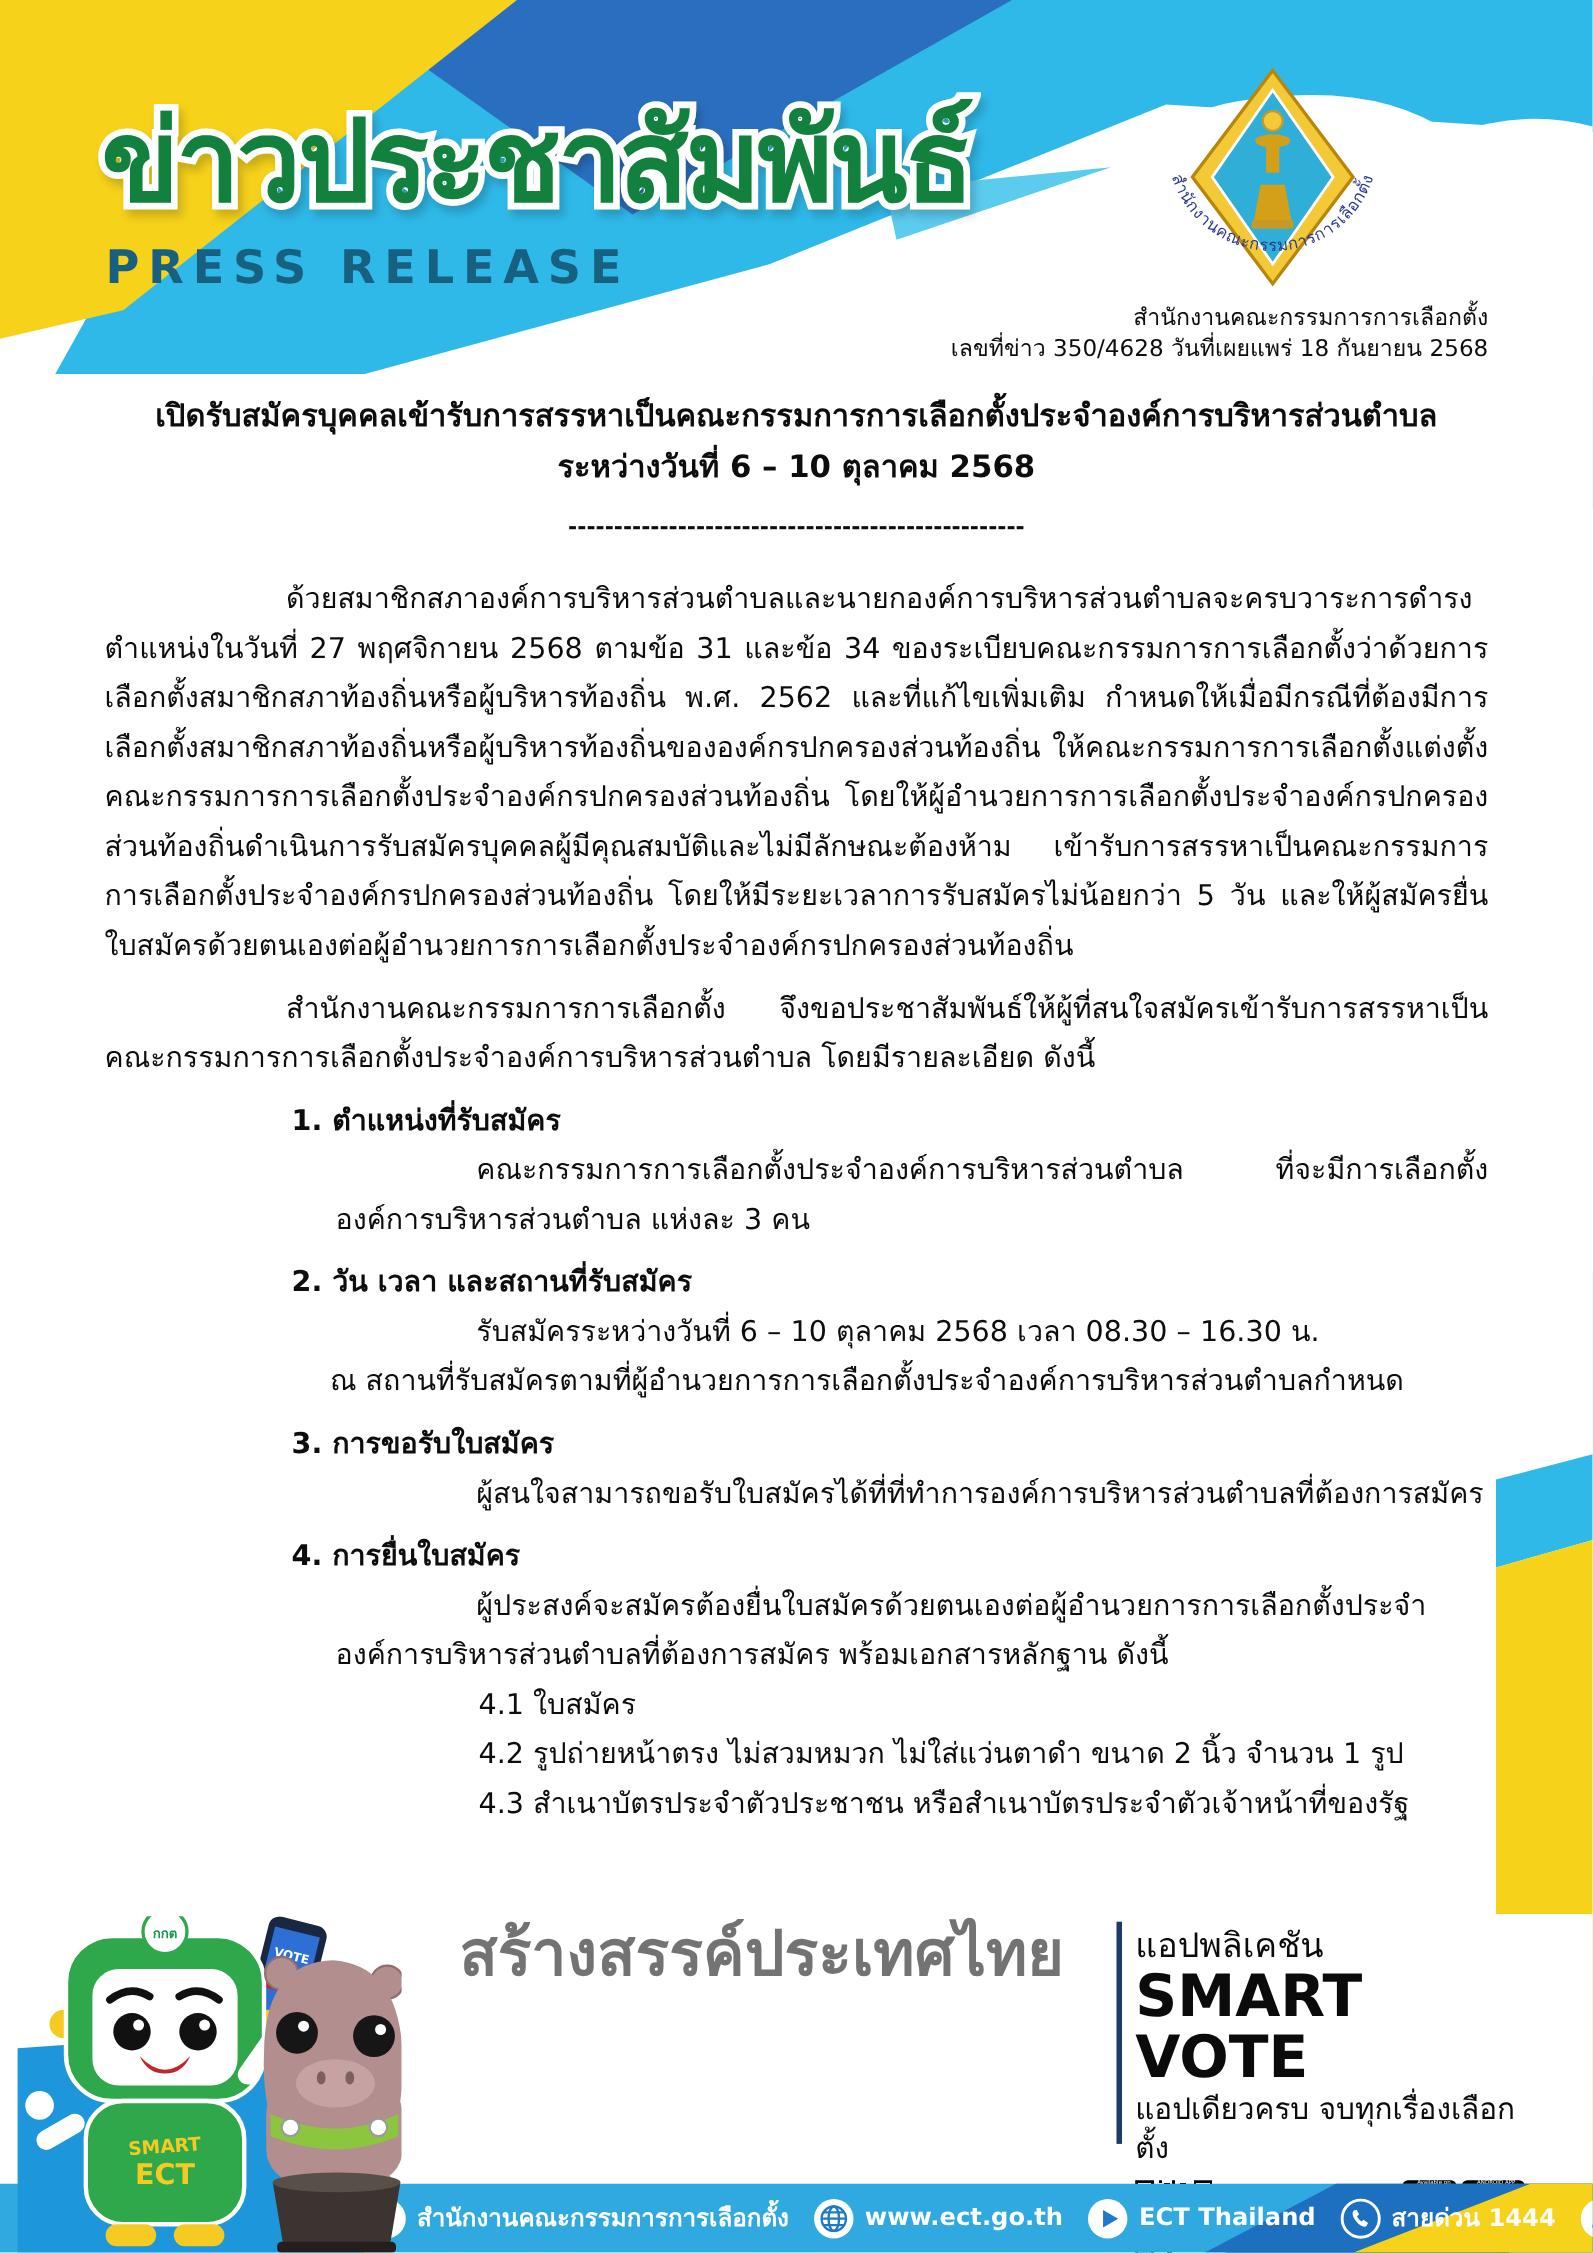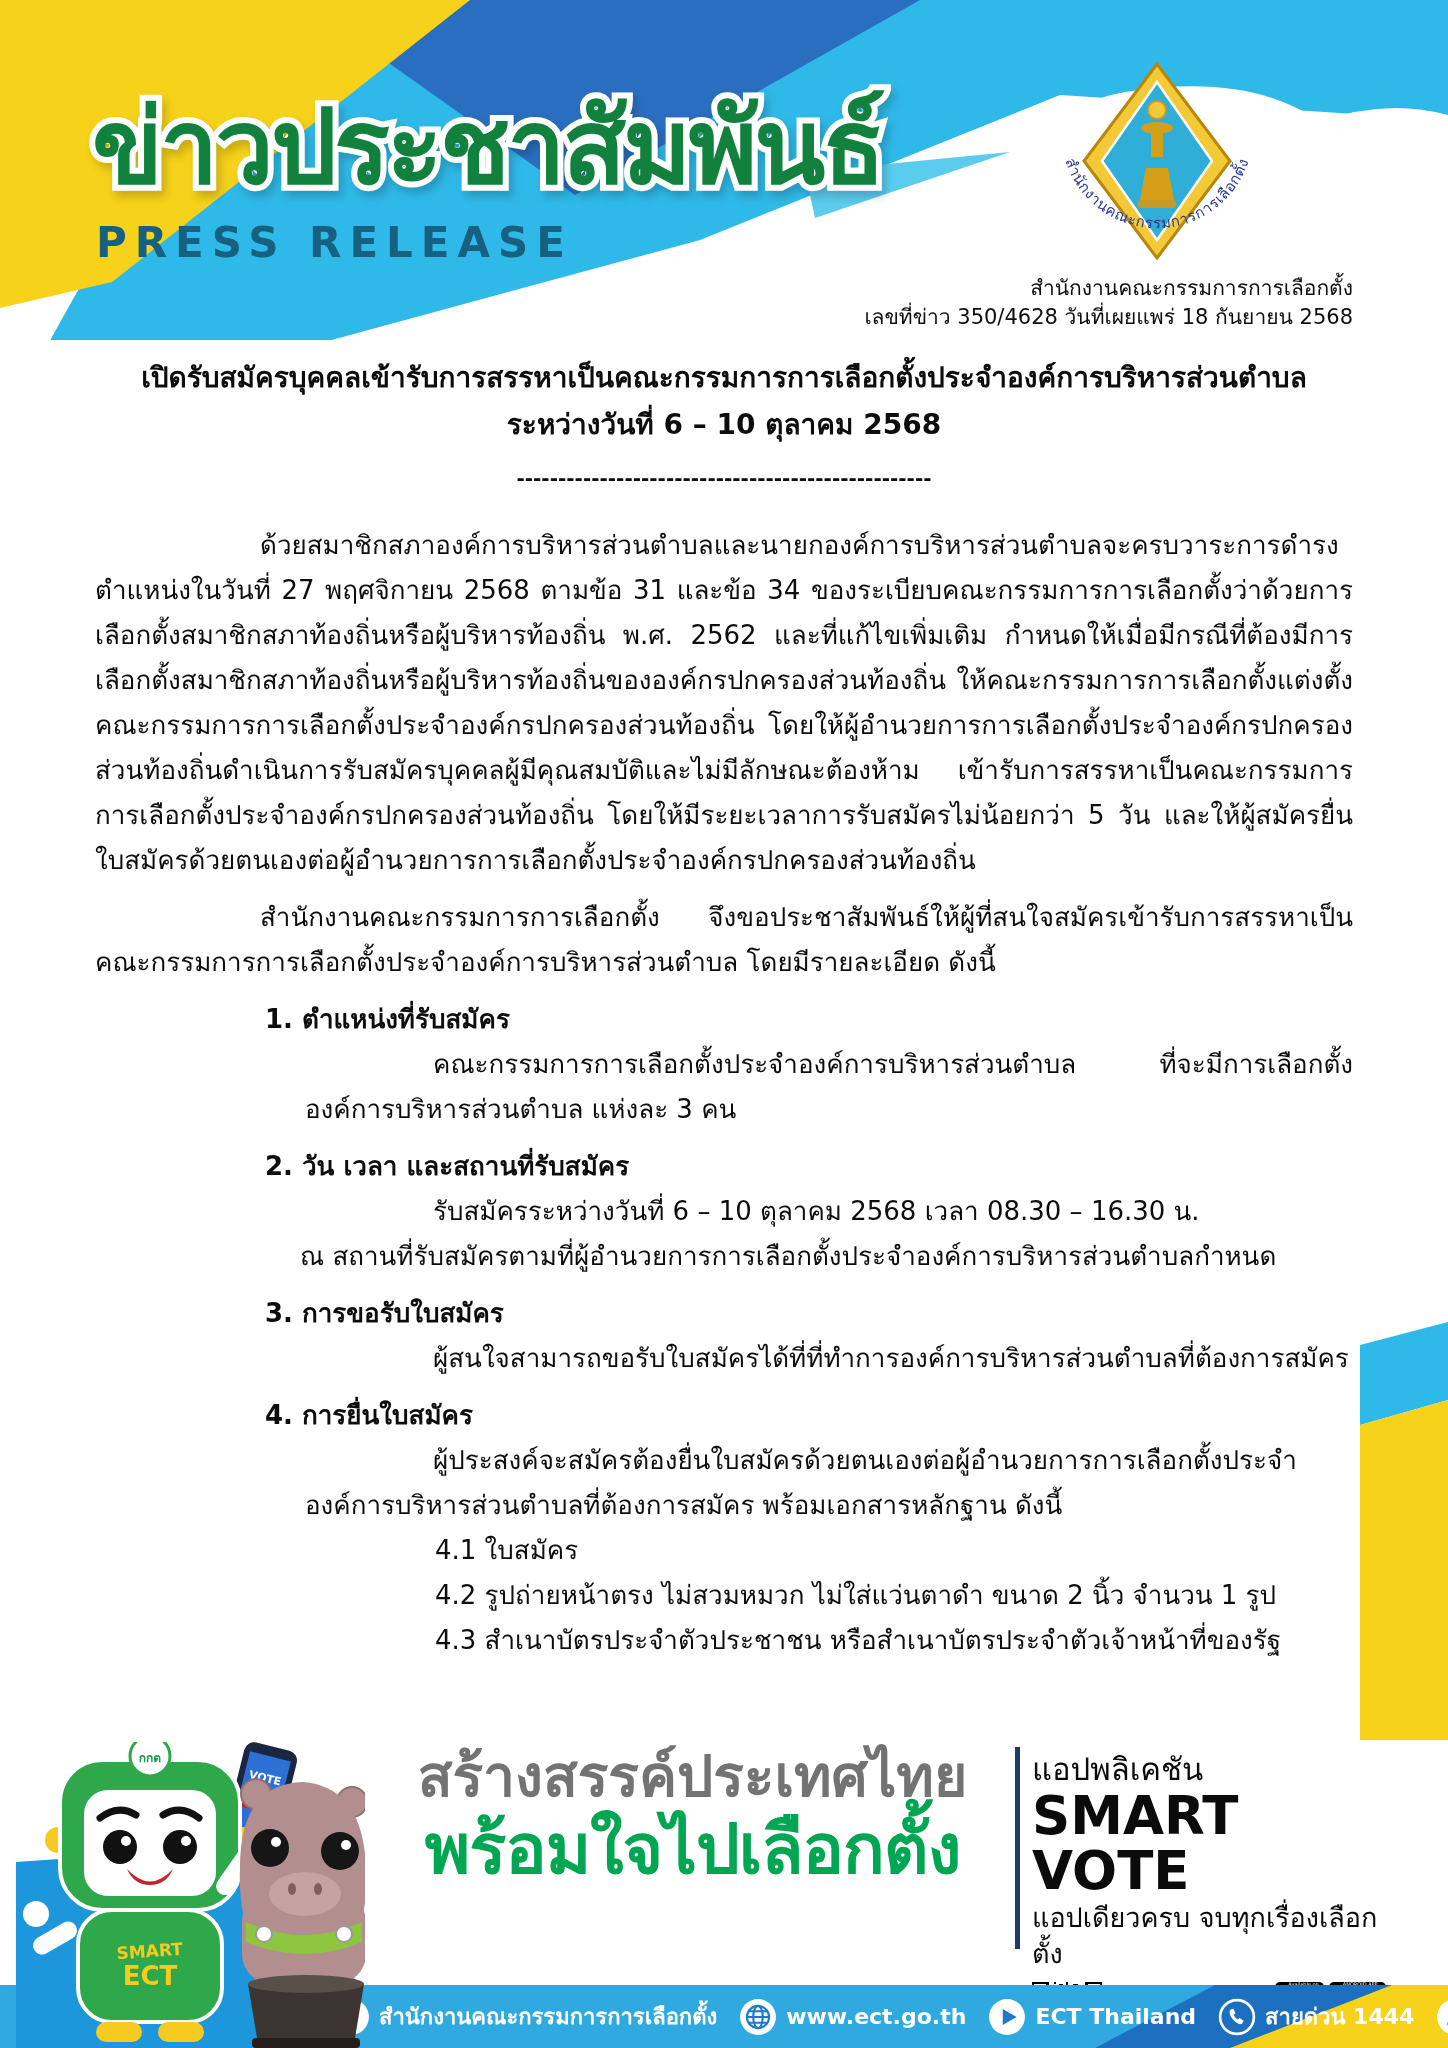--- a/index.html
+++ b/index.html
@@ -146,21 +146,20 @@
     </div>
   </div>
 
   <svg class="right-band" width="92" height="738" viewBox="0 0 92 738">
     <polygon points="4,35 92,12 92,90 4,115" fill="#2FB9E9"></polygon>
     <polygon points="4,115 92,90 92,738 4,738" fill="#F6D21A"></polygon>
   </svg>
 
   <div class="banner"></div>
   <div class="slogan-red">สร้างสรรค์ประเทศไทย</div>
-  <div class="slogan-green">พร้อมใจไปเลือกตั้ง</div>
   <div class="vdivider"></div>
 
   <div class="app">
     <div class="app-pre">แอปพลิเคชัน</div>
     <div class="app-name">SMART VOTE</div>
     <div class="app-sub">แอปเดียวครบ จบทุกเรื่องเลือกตั้ง</div>
     <div class="app-row">
       <svg class="qr" viewBox="0 0 29 29" shape-rendering="crispEdges">
         <rect width="29" height="29" fill="#fff"></rect>
         <g fill="#000">

